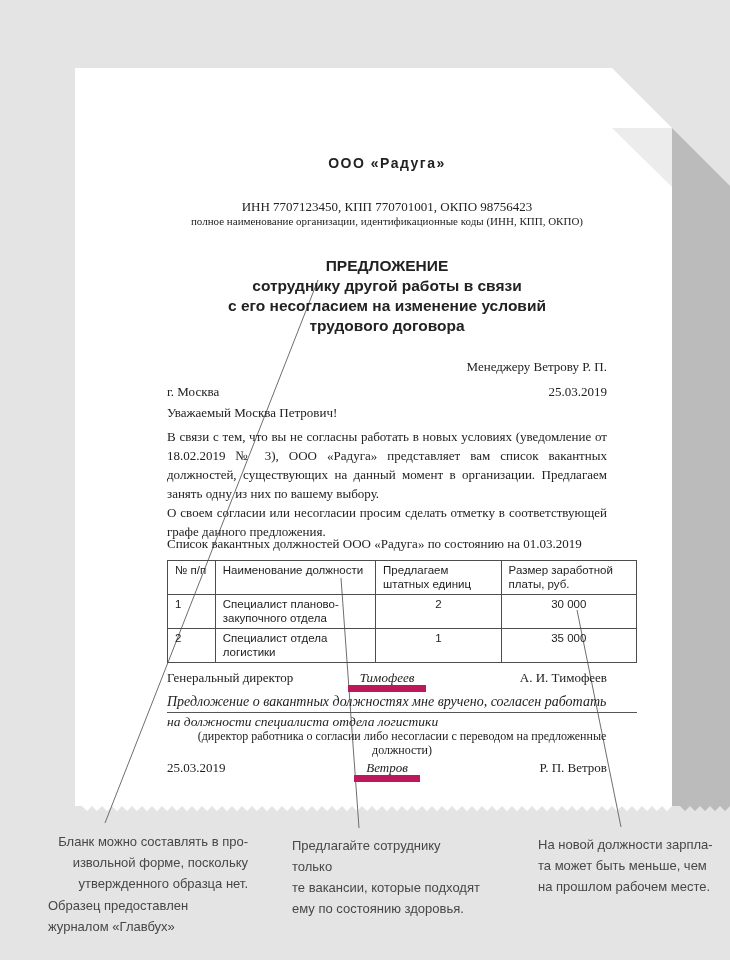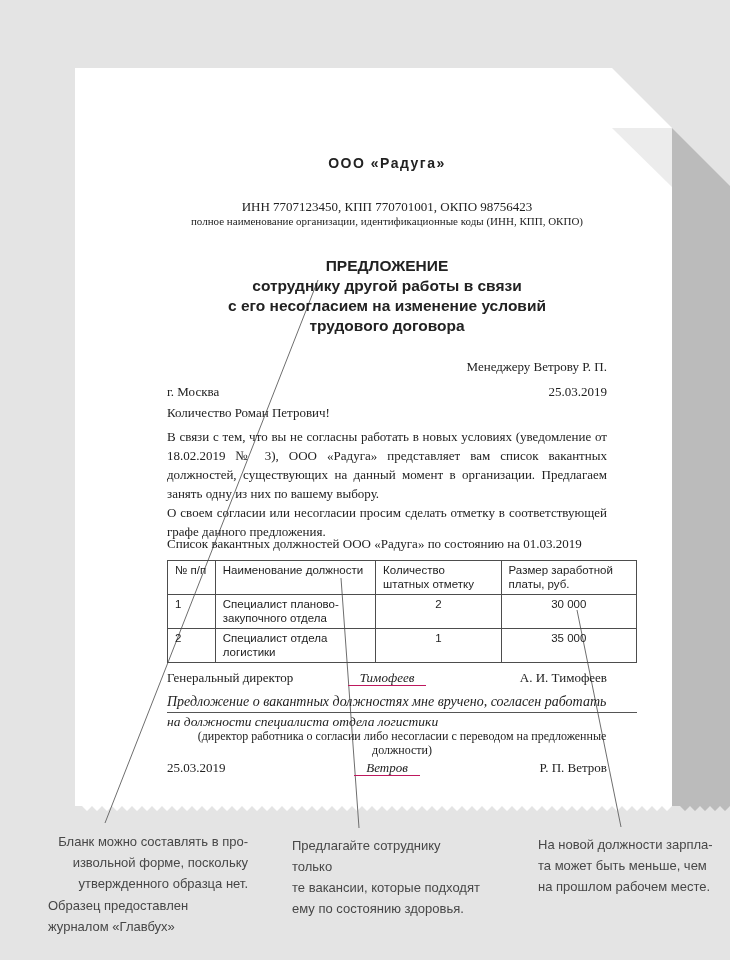--- a/index.html
+++ b/index.html
@@ -38,21 +38,21 @@
   .vacancy-table .c-qty{width:111px;}
   .vacancy-table .c-sal{width:121px;}
   .vacancy-table td.ctr{text-align:center;}
   .vacancy-table tr{height:30px;}
 
   .row3{display:flex;align-items:flex-end;}
   .row3 .l{flex:1;text-align:left;}
   .row3 .m{flex:1;text-align:center;}
   .row3 .r{flex:1;text-align:right;}
   .director-row{top:670px;}
-  .sig{font-style:italic;border-bottom:1px solid #be185d;padding:0 12px;}
+  .sig{font-style:italic;border-bottom:7px solid #be185d;padding:0 12px;}
   .note-l1{top:694px;font-style:italic;font-size:14px;border-bottom:1px solid #555;
        padding-bottom:2px;}
   .note-l2{top:714px;font-style:italic;font-size:13.5px;}
   .note-caption{top:729px;font-size:12px;line-height:14px;}
   .employee-row{top:760px;}
 
   
   .annot{position:absolute;color:#474747;font-size:13px;line-height:21px;
        font-family:"Liberation Sans",sans-serif;white-space:pre-line;}
   .annot-left{left:48px;top:831px;width:200px;text-align:right;}
@@ -87,34 +87,34 @@
 с его несогласием на изменение условий
 трудового договора</div>
 
     <div class="abs w-text addressee">Менеджеру Ветрову Р. П.</div>
 
     <div class="abs w-text city-date">
       <span>г. Москва</span>
       <span>25.03.2019</span>
     </div>
 
-    <div class="abs w-text salutation">Количество Роман Петрович!</div>
+    <div class="abs w-text salutation">Уважаемый Москва Петрович!</div>
 
     <div class="abs w-text para1">В связи с тем, что вы не согласны работать в новых условиях (уведомление от 18.02.2019 № 3), ООО «Радуга» представляет вам список вакантных должностей, существующих на данный момент в организации. Предлагаем занять одну из них по вашему выбору.</div>
 
     <div class="abs w-text para2">О своем согласии или несогласии просим сделать отметку в соответствующей графе данного предложения.</div>
 
     <div class="abs w-full table-caption">Список вакантных должностей ООО «Радуга» по состоянию на 01.03.2019</div>
 
     <table class="abs vacancy-table">
       <tbody>
           <tr>
         <th class="c-num">№ п/п</th>
         <th class="c-name">Наименование должности</th>
-        <th class="c-qty">Количество штатных отметку</th>
+        <th class="c-qty">Предлагаем штатных единиц</th>
         <th class="c-sal">Размер заработной платы, руб.</th>
       </tr>
       <tr>
         <td>1</td>
         <td>Специалист планово-закупочного отдела</td>
         <td class="ctr">2</td>
         <td class="ctr">30 000</td>
       </tr>
       <tr>
         <td>2</td>

